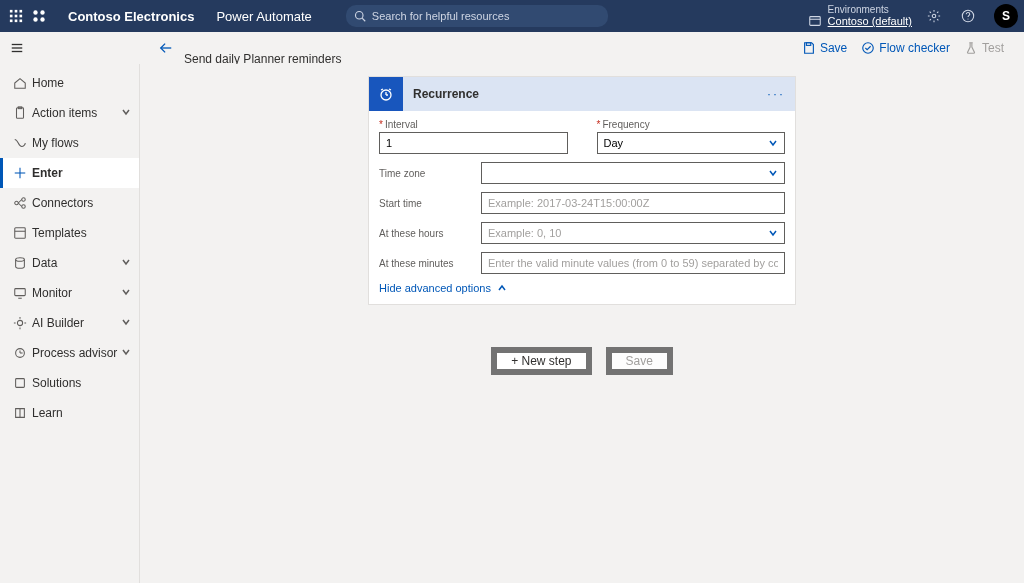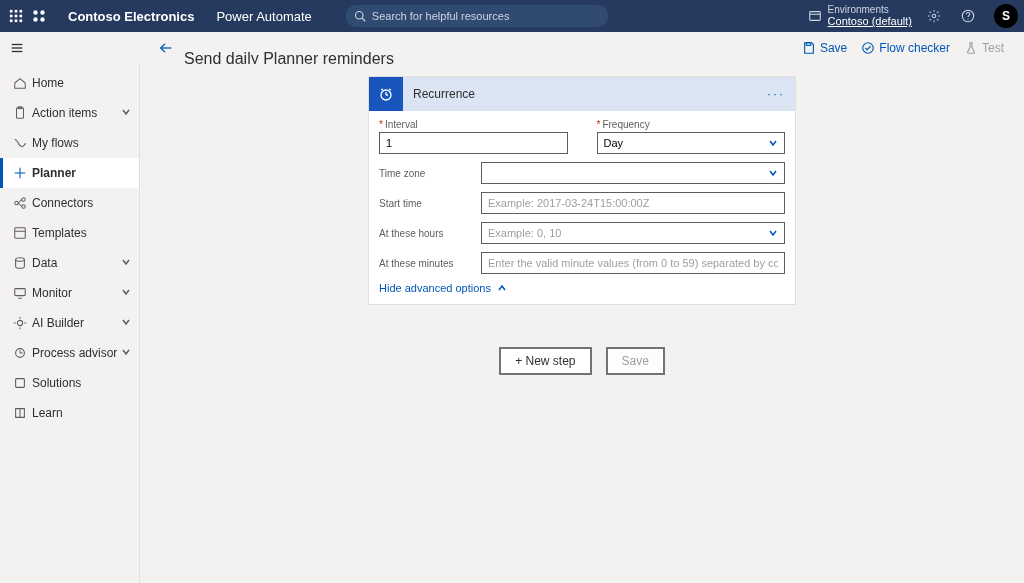--- a/index.html
+++ b/index.html
@@ -10,33 +10,33 @@
   .waffle { width:32px; display:flex; align-items:center; justify-content:center; }
   .waffle svg { width:14px; height:14px; fill:#fff; }
   .brand { display:flex; align-items:center; gap:22px; padding:0 8px 0 0; font-size:13px; font-weight:600; }
   .brand svg { width:14px; height:14px; fill:#fff; }
   .product { padding:0 14px; font-size:13px; }
   .search { margin-left:20px; width:262px; height:22px; background:#314a71; display:flex; align-items:center; border-radius:10px; padding:0 8px; }
   .search svg { width:12px; height:12px; fill:#cfd6e4; margin-right:6px; }
   .search input { flex:1; background:transparent; border:none; outline:none; color:#e6ebf3; font-size:11px; }
   .search input::placeholder { color:#cfd6e4; }
   .top-right { margin-left:auto; display:flex; align-items:center; gap:10px; padding-right:6px; }
-  .env { display:flex; align-items:center; gap:6px; font-size:10px; line-height:1.1; color:#cfd6e4; }
+  .env { display:flex; align-items:flex-end; gap:6px; font-size:10px; line-height:1.1; color:#cfd6e4; }
   .env svg { width:14px; height:14px; fill:#cfd6e4; }
   .env .env-lines { display:flex; flex-direction:column; }
   .env .env-name { font-size:11px; color:#fff;text-decoration:underline; }
   .top-icon { width:24px; display:flex; align-items:center; justify-content:center; }
   .top-icon svg { width:14px; height:14px; fill:#cfd6e4; }
   .avatar { width:24px; height:24px; border-radius:50%; background:#000; color:#fff; font-size:12px; font-weight:600; display:flex; align-items:center; justify-content:center; margin-left:4px; }
 
   
   .secbar { position:absolute; left:34px; right:0; top:32px; height:32px; display:flex; align-items:center; padding:0 20px 0 120px; background:transparent; }
   .back { width:24px; height:24px; display:flex; align-items:center; justify-content:center; color:#0057b7; }
   .back svg { width:14px; height:14px; stroke:#0057b7; fill:none; stroke-width:1.5; }
-  .flow-title { font-size:16px; color:#302f2e; margin-left:6px;margin-top:22px; }
+  .flow-title { font-size:12px; color:#302f2e; margin-left:6px;margin-top:22px; }
   .sec-actions { margin-left:auto; display:flex; align-items:center; gap:14px; font-size:12px; }
   .sec-action { display:flex; align-items:center; gap:4px; color:#0057b7; cursor:pointer; }
   .sec-action.disabled { color:#a19f9d; }
   .sec-action svg { width:14px; height:14px; }
 
   
   .leftbar { position:absolute; top:32px; left:0; width:34px; height:32px; display:flex; align-items:center; justify-content:center; background:#f3f2f1; }
   .leftbar svg { width:14px; height:14px; stroke:#302f2e; fill:none; stroke-width:1.5; }
 
   .sidenav { position:absolute; top:64px; left:0; width:140px; bottom:0; background:#f3f2f1; border-right:1px solid #e1dfdd; padding-top:4px; }
@@ -49,21 +49,21 @@
   .nav-item.active::before { content:""; position:absolute; left:0; top:0; bottom:0; width:3px; background:#0057b7; }
   .nav-item.active .nav-ico svg { stroke:#0057b7; }
 
   
   .canvas { position:absolute; left:140px; right:0; top:64px; bottom:0; background:#f3f2f1; display:flex; flex-direction:column; align-items:center; padding-top:12px; }
 
   .card { width:428px; background:#fff; border:1px solid #e1dfdd; }
   .card-header { display:flex; align-items:center; height:34px; background:#dbe4f3; }
   .card-header .hicon { width:34px; height:34px; background:#1856bd; display:flex; align-items:center; justify-content:center; }
   .card-header .hicon svg { width:16px; height:16px; fill:#fff; }
-  .card-header .htitle { padding-left:10px; font-size:12px; color:#302f2e; font-weight:400; }
+  .card-header .htitle { padding-left:10px; font-size:12px; color:#302f2e; font-weight:700; }
   .card-header .dots { margin-left:auto; padding-right:10px; color:#0057b7; letter-spacing:2px; font-size:12px; cursor:pointer; }
 
   .card-body { padding:8px 10px 10px 10px; }
   .row { display:flex; gap:29px; margin-bottom:8px; }
   .col { flex:1; display:flex; flex-direction:column; gap:2px; }
   .lbl { font-size:10px; color:#605e5c; }
   .lbl .req { color:#c42b1c; margin-right:2px; }
   .input, .select { height:22px; border:1px solid #605e5c; font-size:11px; padding:0 6px; display:flex; align-items:center; background:#fff; }
   .select { justify-content:space-between; }
   .select svg { width:10px; height:10px; stroke:#0057b7; fill:none; stroke-width:1.5; }
@@ -72,21 +72,21 @@
 
   .kvrow { display:flex; align-items:center; gap:12px; margin-bottom:8px; }
   .kvrow .klabel { width:90px; font-size:10px; color:#605e5c; }
   .kvrow .kval { flex:1; }
   .select.wide { width:100%; }
 
   .adv-link { display:flex; align-items:center; gap:6px; font-size:11px; color:#0057b7; cursor:pointer; margin-top:4px; }
   .adv-link svg { width:10px; height:10px; stroke:#0057b7; fill:none; stroke-width:1.5; }
 
   .below { display:flex; gap:14px; margin-top:42px; }
-  .btn { height:28px; padding:0 14px; font-size:12px; border:2px solid #737373; background:#fff; color:#302f2e; cursor:pointer; }
+  .btn { height:28px; padding:0 14px; font-size:12px; border:6px solid #737373; background:#fff; color:#302f2e; cursor:pointer; }
   .btn.disabled { color:#a19f9d; background:#fdfdfd; cursor:default; }
 </style>
 </head>
 <body>
 
 <div class="topbar">
   <div class="waffle">
     <svg viewBox="0 0 16 16">
         <rect x="1" y="1" width="3" height="3"></rect>
         <rect x="6.5" y="1" width="3" height="3"></rect>
@@ -213,21 +213,21 @@
       </span>
     <span>My flows</span>
   </div>
   <div class="nav-item active">
     <span class="nav-ico">
         <svg viewBox="0 0 16 16">
           <line x1="8" y1="2" x2="8" y2="14"></line>
           <line x1="2" y1="8" x2="14" y2="8"></line>
         </svg>
       </span>
-    <span>Planner</span>
+    <span>Enter</span>
   </div>
   <div class="nav-item">
     <span class="nav-ico">
         <svg viewBox="0 0 16 16">
           <circle cx="4" cy="8" r="2"></circle>
           <circle cx="12" cy="4" r="2"></circle>
           <circle cx="12" cy="12" r="2"></circle>
           <line x1="6" y1="8" x2="10" y2="4"></line>
           <line x1="6" y1="8" x2="10" y2="12"></line>
         </svg>

